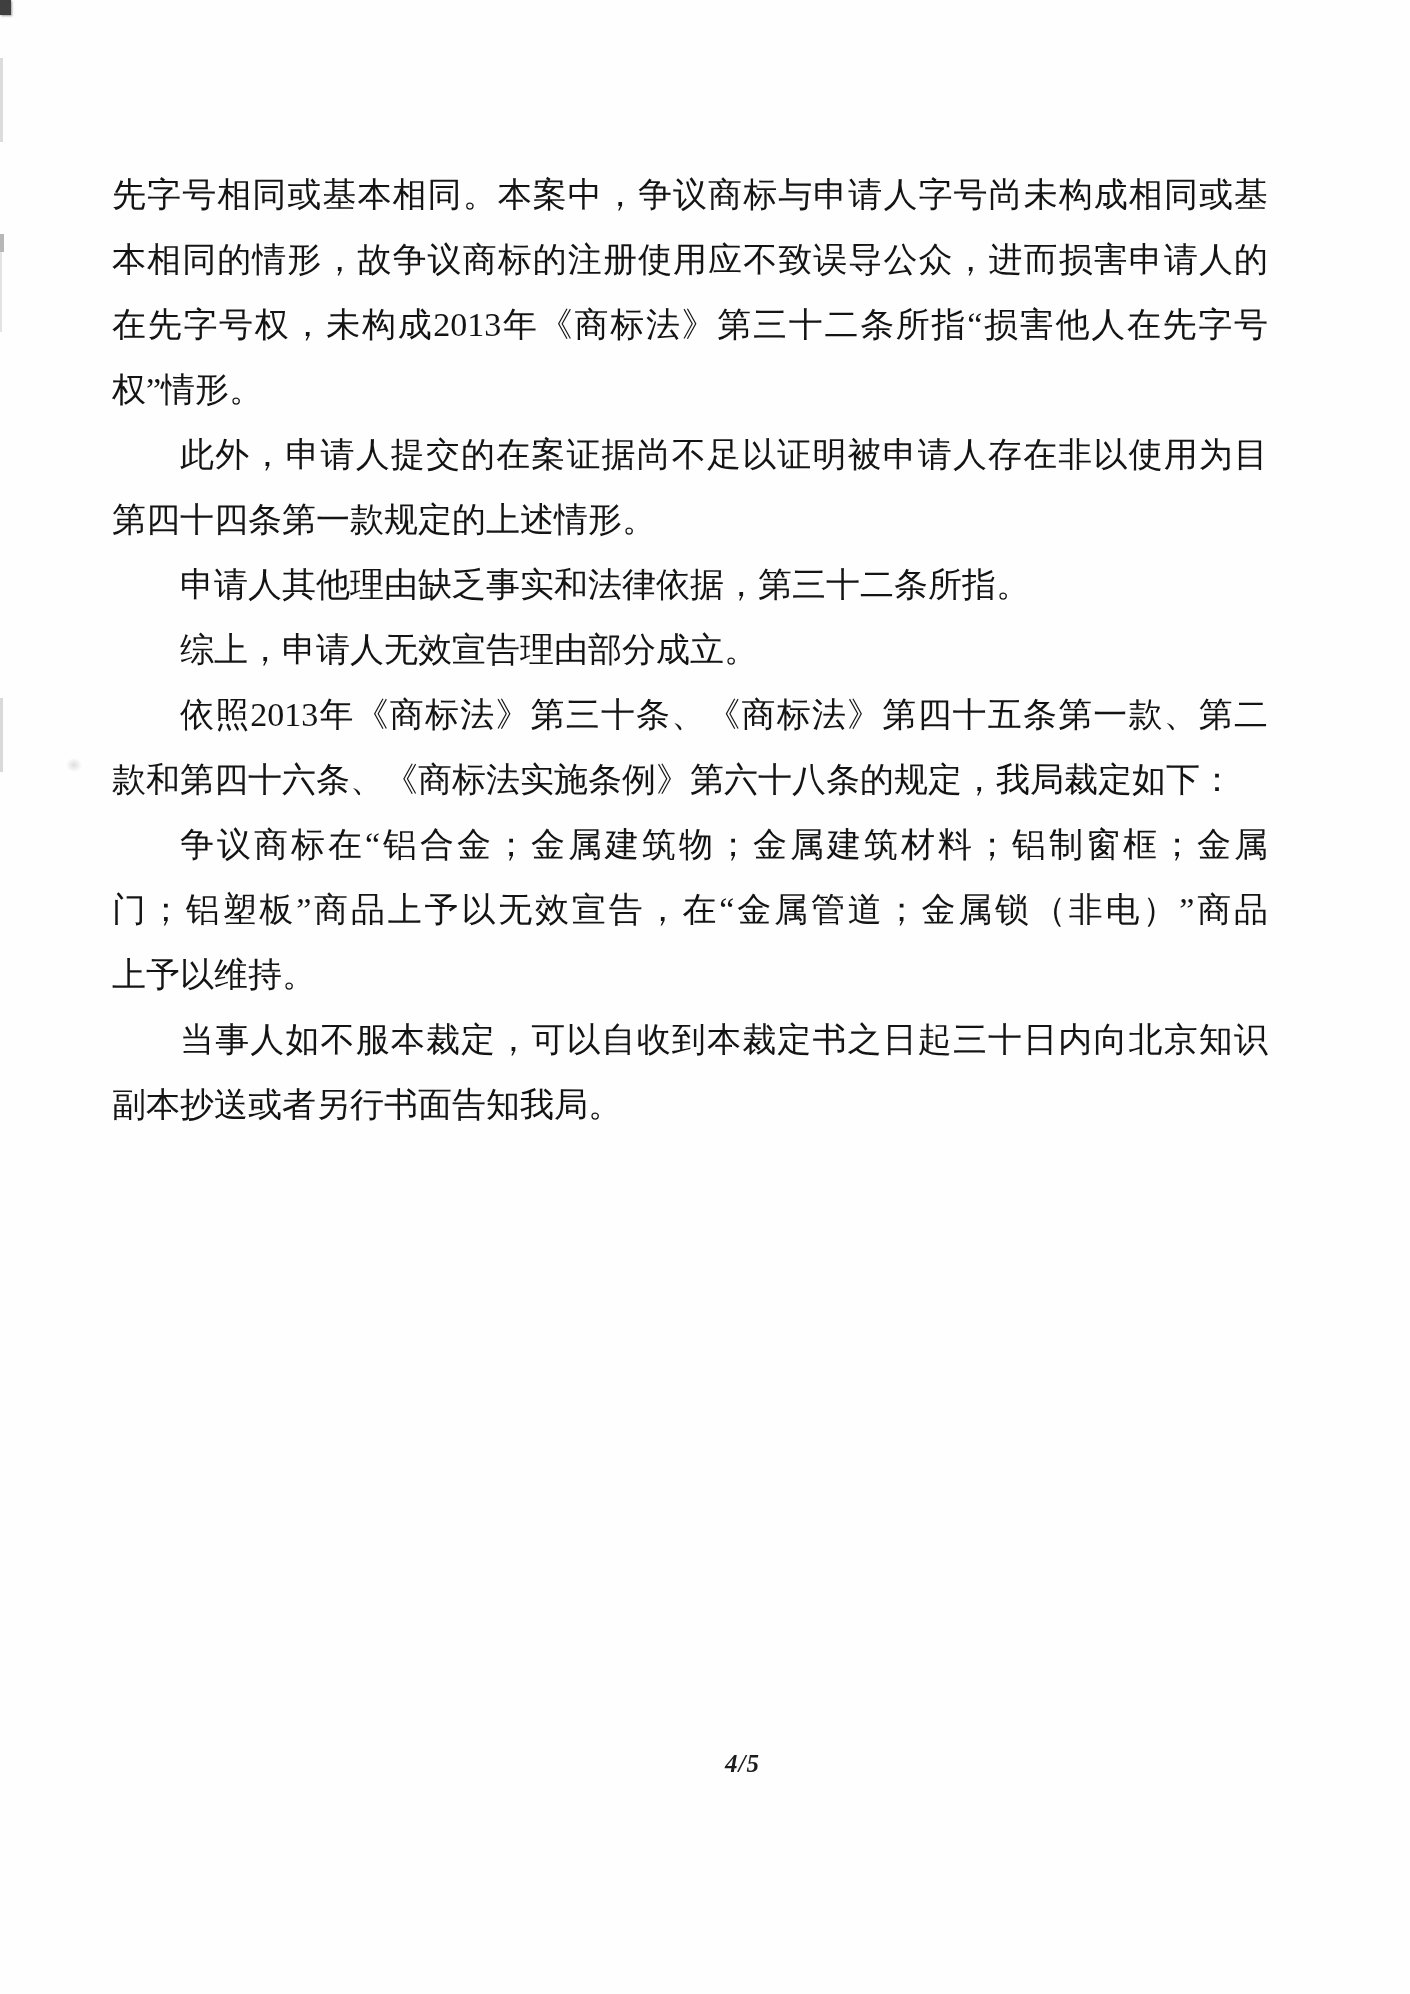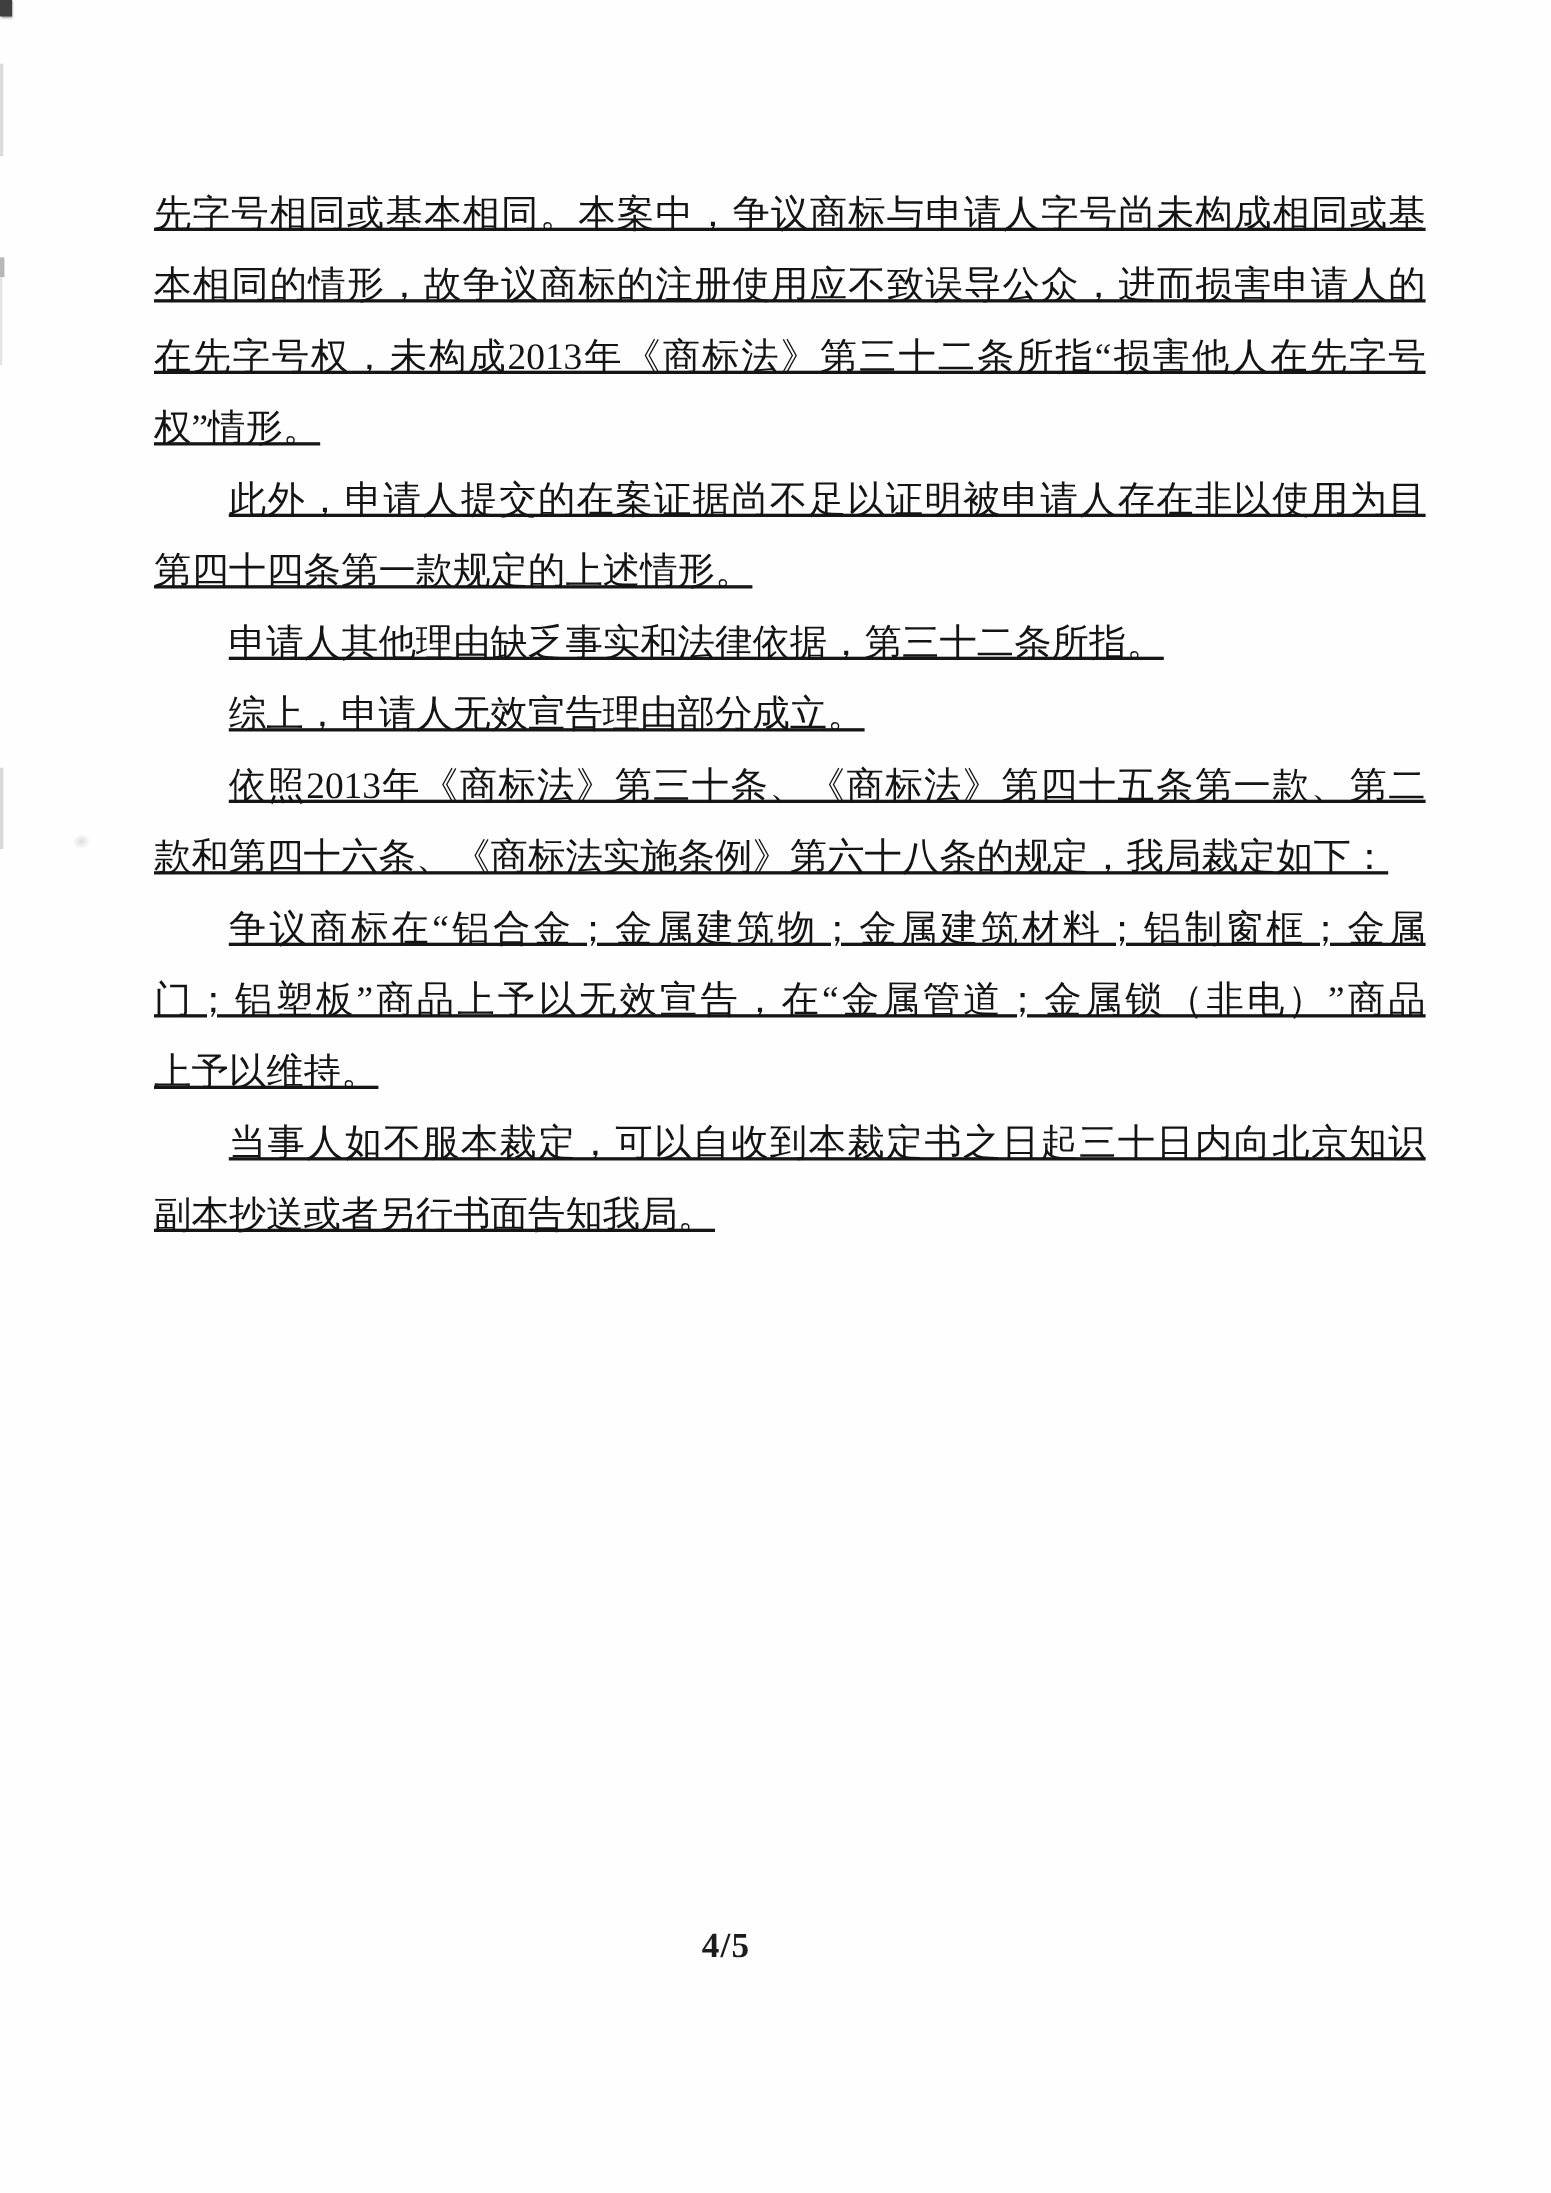--- a/index.html
+++ b/index.html
@@ -34,24 +34,23 @@
   .edge-strip-3 { left: 0; top: 698px; width: 3px; height: 74px;  background: #d9d9d9; }
   .smudge {
     left: 66px; top: 758px;
     width: 16px; height: 14px;
     background: radial-gradient(closest-side, #d6d6d6, rgba(255,255,255,0));
     opacity: .8;
   }
   
   .textblock {
     position: absolute;
-    left: 140px;
+    left: 112px;
     top: 162px;
     width: 1156px;
-    text-decoration: underline;
   }
   .line {
     height: 65px;
     line-height: 65px;
     font-size: 34px;
     letter-spacing: 0;
     text-align: left;
     color: #141414;
   }
   .line.fill {
@@ -59,25 +58,26 @@
     text-align-last: justify;
   }
   .line.indent {
     padding-left: 68px;
   }
   .pageno {
     position: absolute;
     left: 560px;
     top: 1750px;
     width: 200px;
-    text-align: center;
-    font-size: 32px;
+    text-align: right;
+    font-size: 25px;
     font-weight: bold;
     color: #1c1c1c;
     letter-spacing: 1px;
+    font-style: italic;
   }
 </style>
 </head>
 <body>
 
 <div class="page">
 
   <div class="artifact corner-mark"></div>
   <div class="artifact edge-strip-1"></div>
   <div class="artifact edge-blob"></div>

